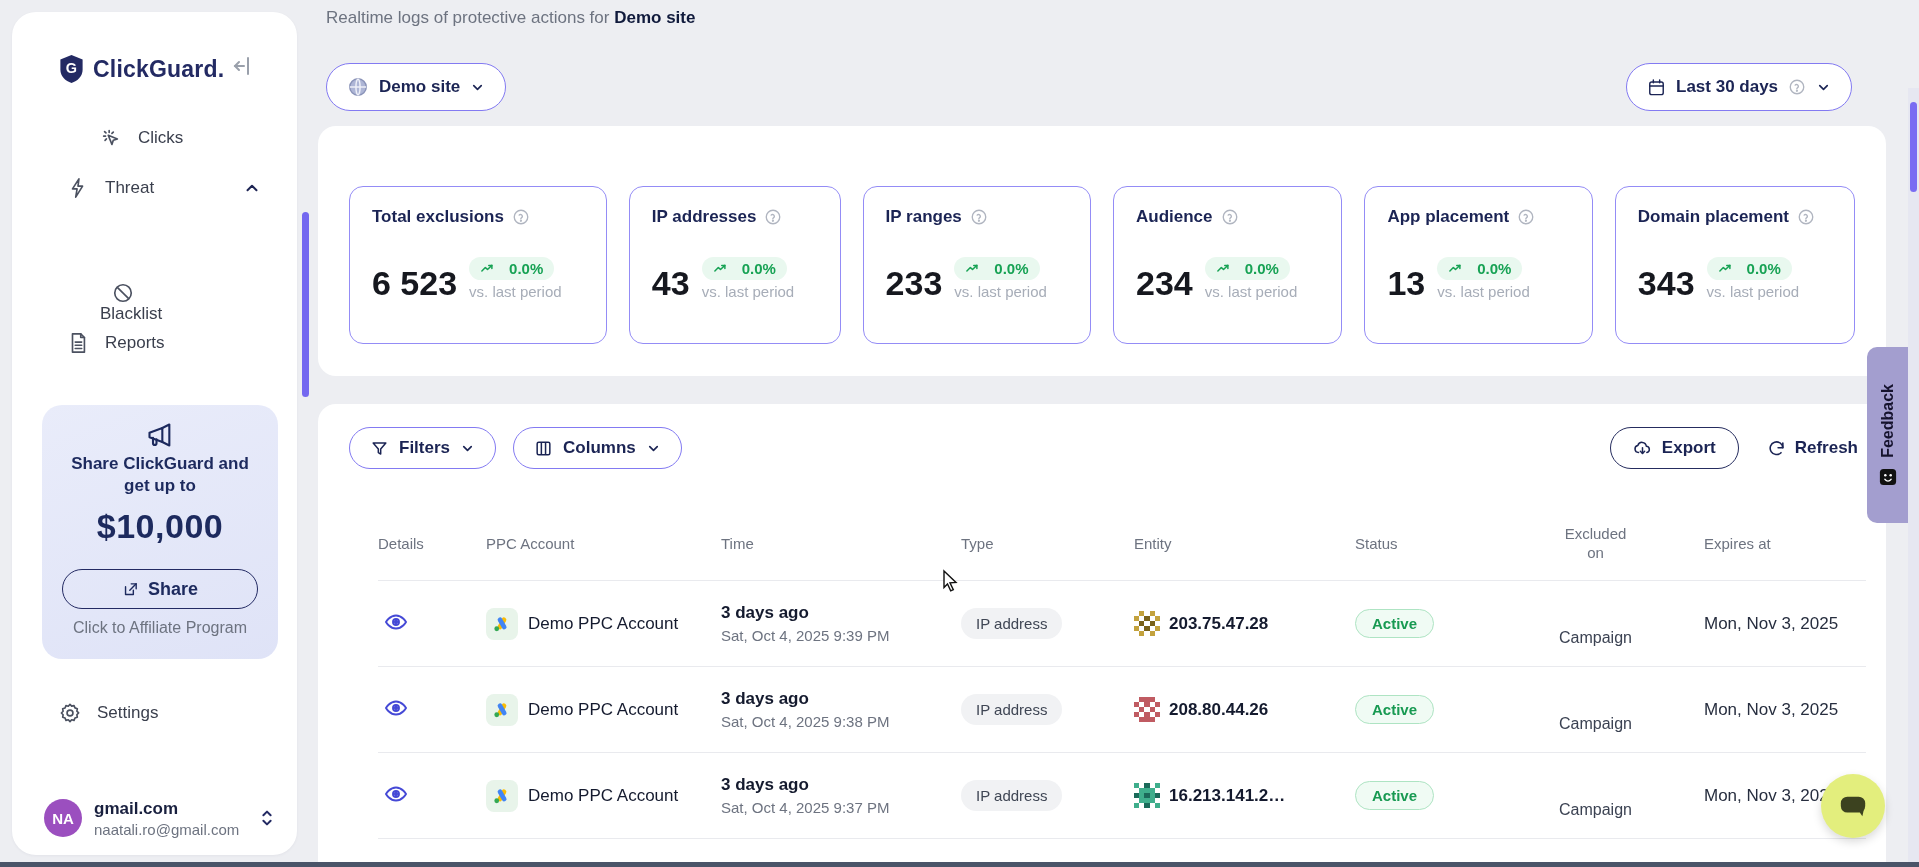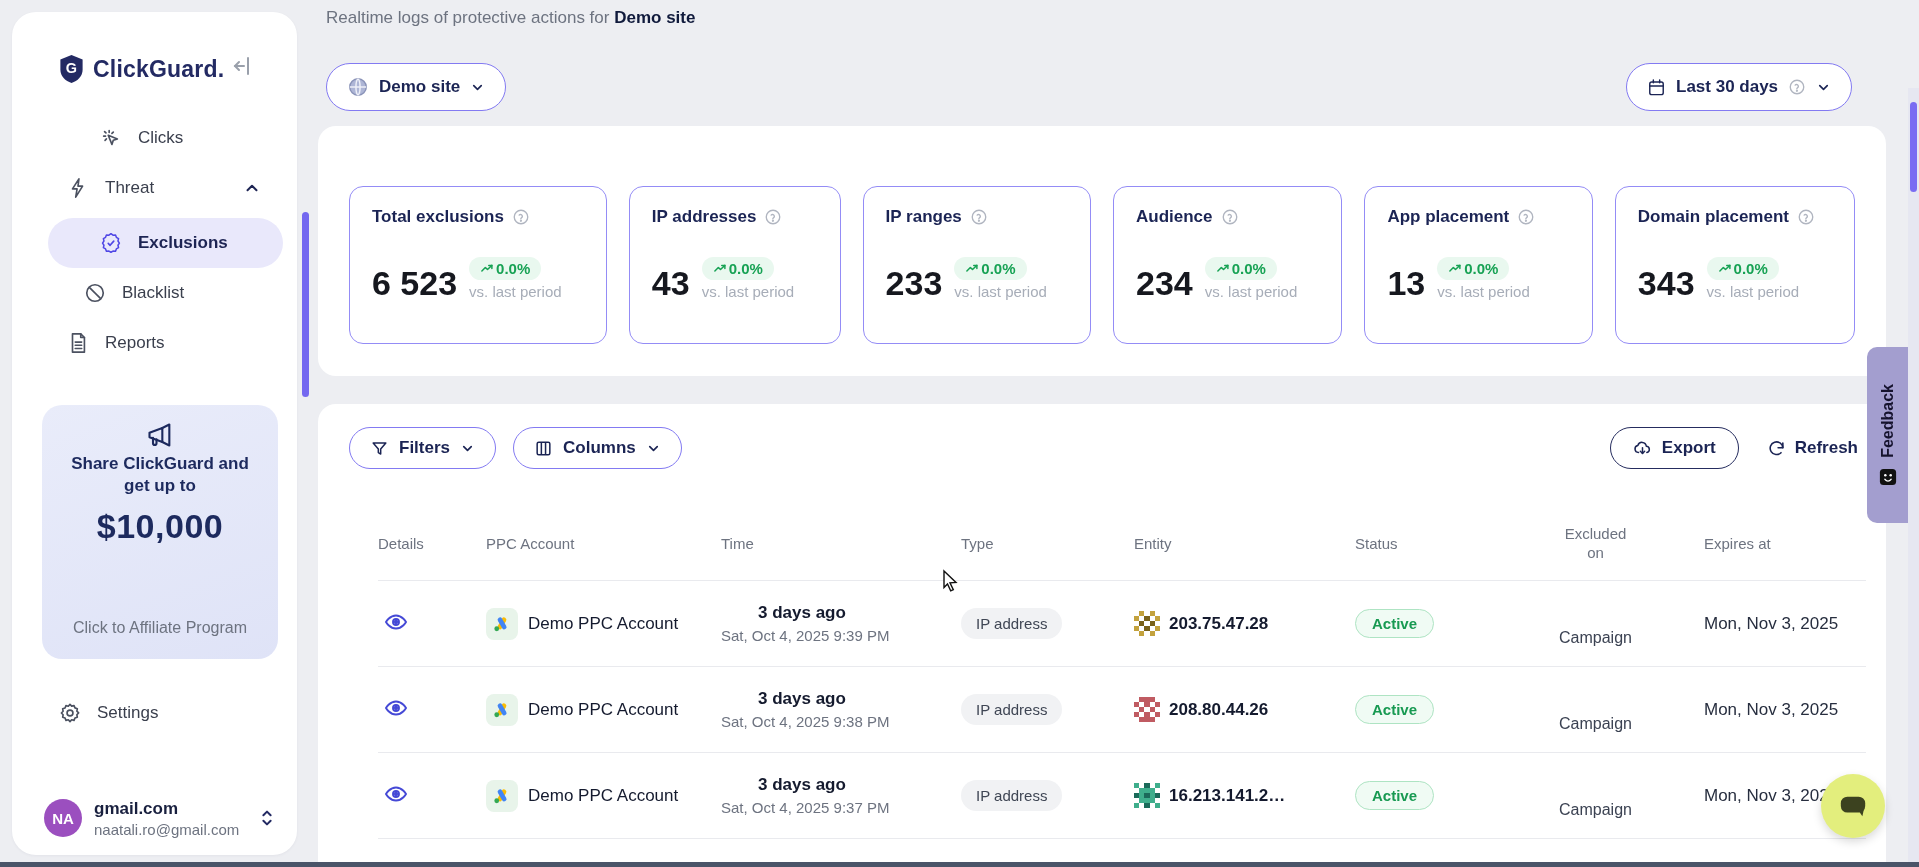--- a/index.html
+++ b/index.html
@@ -56,21 +56,21 @@
   
   .panel { position:absolute; background:#fff; border-radius:18px; }
   .stats-panel { left:318px; top:126px; width:1568px; height:250px; }
   .cards { position:absolute; left:31px; right:31px; top:60px; display:flex; gap:22px; }
   .card { height:158px; border:1.5px solid #948cf6; border-radius:14px; padding:20px 22px; background:#fff; }
   .card-title { display:flex; align-items:center; gap:8px; font-size:17px; font-weight:600; color:#1b2454; }
   .help-ic { width:18px; height:18px; color:#b0b5c0; flex:0 0 auto; }
   .card-body { display:flex; align-items:flex-end; gap:12px; margin-top:30px; }
   .card-value { font-size:34px; font-weight:700; color:#16181f; line-height:1; }
   .trend-col { display:flex; flex-direction:column; gap:3px; }
-  .trend-pill { display:inline-flex; align-items:center; gap:1px; background:#e9f8ef; color:#17a254;
+  .trend-pill { display:inline-flex; align-items:center; gap:14px; background:#e9f8ef; color:#17a254;
     font-size:15px; font-weight:600; border-radius:999px; padding:3px 11px; width:max-content; }
   .trend-pill svg { width:15px; height:15px; }
   .trend-caption { font-size:15px; color:#a7adb8; }
   .c1{width:262px;} .c2{width:215px;} .c3{width:232px;} .c4{width:233px;} .c5{width:232px;} .c6{width:244px;}
 
   
   .table-panel { left:318px; top:404px; width:1568px; height:620px; }
   .toolbar { position:absolute; left:31px; right:28px; top:23px; height:42px; display:flex; align-items:center; }
   .toolbar .pill { height:42px; font-weight:600; }
   .toolbar-right { margin-left:auto; display:flex; align-items:center; gap:28px; }
@@ -82,21 +82,21 @@
 
   .tgrid { position:absolute; left:60px; top:102px; right:20px; }
   .trow { display:grid; grid-template-columns:108px 235px 240px 173px 221px 168px 145px 198px; align-items:center; }
   .thead { height:74px; font-size:15px; color:#6d7380; }
   .thead > div { line-height:19px; }
   .th-center { text-align:center; padding:0 32px; }
   .tbody-row { height:86px; border-top:1px solid #e9eaee; }
   .eye-ic { width:24px; height:24px; color:#4549d6; margin-left:6px; cursor:pointer; }
   .acct-cell { display:flex; align-items:center; gap:10px; font-size:17px; font-weight:500; color:#141a2e; }
   .ads-chip { width:32px; height:32px; border-radius:8px; background:#e8f4ea; display:flex; align-items:center; justify-content:center; flex:0 0 auto; }
-  .time-rel { font-size:17px; font-weight:600; color:#141a2e;margin-left:37px; }
+  .time-rel { font-size:17px; font-weight:600; color:#141a2e; }
   .time-abs { font-size:15px; color:#6d7380; margin-top:4px; }
   .type-pill { display:inline-block; background:#f1f2f4; border-radius:999px; padding:7px 15px; font-size:15px; color:#3f4654; }
   .type-pill:empty { display:none; }
   .entity-cell { display:flex; align-items:center; gap:9px; font-size:17px; font-weight:600; color:#141a2e; }
   .identicon { width:26px; height:26px; display:grid; grid-template-columns:repeat(5,1fr); grid-template-rows:repeat(5,1fr); flex:0 0 auto; }
   .status-pill { display:inline-block; background:#f0fbf4; border:1px solid #aee4c3; border-radius:999px;
     padding:5px 16px; font-size:15px; font-weight:600; color:#189a52; }
   .status-pill:empty { display:none; }
   .excl-cell { text-align:center; font-size:16px; color:#3b4252;margin-top:28px; }
   .exp-cell { font-size:17px; font-weight:500; color:#272e3f; padding-left:36px; white-space:nowrap; }
@@ -148,31 +148,22 @@
   <div class="nav-item" style="left:55px; top:165px; right:36px;">
     <svg class="nav-icon" viewBox="0 0 24 24" fill="none" stroke="currentColor" stroke-width="1.8" stroke-linejoin="round">
       <path d="M13 2L6 13h5l-1.5 9L17 10h-5l1-8z"></path>
     </svg>
     <span style="font-weight:500;">Threat</span>
     <svg class="chev-up" style="margin-left:auto;" viewBox="0 0 24 24" fill="none" stroke="currentColor" stroke-width="2.6" stroke-linecap="round" stroke-linejoin="round">
       <path d="M6 15l6-6 6 6"></path>
     </svg>
   </div>
 
-  <div class="nav-active-pill">
-    <div class="nav-item" style="left:52px; top:14px; color:#1d2453; font-weight:600;">
-      <svg class="nav-icon" style="color:#4f46e5;" viewBox="0 0 24 24" fill="none" stroke="currentColor" stroke-width="1.8" stroke-linecap="round" stroke-linejoin="round">
-        <path d="M12 2l2.4 1.8 3-.3 1 2.8 2.6 1.5-.7 2.9 1.7 2.5-1.7 2.5.7 2.9-2.6 1.5-1 2.8-3-.3L12 24l-2.4-1.4-3 .3-1-2.8L3 18.6l.7-2.9L2 13.2l1.7-2.5L3 7.8l2.6-1.5 1-2.8 3 .3z" transform="scale(.92) translate(1,0)"></path>
-        <path d="M9 12.5l2 2 4-4.5"></path>
-      </svg>
-      <span>Exclusions</span>
-    </div>
-  </div>
-
-  <div class="nav-item" style="left:72px; top:270px;">
+
+  <div class="nav-item" style="left:88px; top:270px;flex-direction:column;">
     <svg class="nav-icon" viewBox="0 0 24 24" fill="none" stroke="currentColor" stroke-width="1.8">
       <circle cx="12" cy="12" r="9"></circle>
         <path d="M5.8 5.8l12.4 12.4"></path>
     </svg>
     <span>Blacklist</span>
   </div>
 
   <div class="nav-item" style="left:55px; top:320px;">
     <svg class="nav-icon" viewBox="0 0 24 24" fill="none" stroke="currentColor" stroke-width="1.8" stroke-linecap="round" stroke-linejoin="round">
       <path d="M6 2h9l4 4v16H6z"></path>
@@ -186,20 +177,28 @@
 
   <div class="promo">
     <svg class="promo-icon" viewBox="0 0 24 24" fill="none" stroke="currentColor" stroke-width="1.8" stroke-linecap="round" stroke-linejoin="round">
       <path d="M3 10v4l11 4V6L3 10z"></path>
         <path d="M14 6l6-3v18l-6-3"></path>
         <path d="M6 14.5V19a1.5 1.5 0 003 0v-3.4"></path>
     </svg>
     <div class="promo-line">Share ClickGuard and</div>
     <div class="promo-line">get up to</div>
     <div class="promo-amount">$10,000</div>
+    <button class="share-btn">
+      <svg style="width:17px;height:17px;" viewBox="0 0 24 24" fill="none" stroke="currentColor" stroke-width="2" stroke-linecap="round" stroke-linejoin="round">
+        <path d="M5 8v11h11v-6"></path>
+          <path d="M11 13L20 4"></path>
+          <path d="M13 4h7v7"></path>
+      </svg>
+      <span>Share</span>
+    </button>
     <div class="promo-caption">Click to Affiliate Program</div>
   </div>
 
   <div class="nav-item settings-row">
     <svg class="nav-icon" viewBox="0 0 24 24" fill="none" stroke="currentColor" stroke-width="1.8" stroke-linecap="round" stroke-linejoin="round">
       <circle cx="12" cy="12" r="3.2"></circle>
       <path d="M12 2.5l1.8 2 2.6-.6 1 2.5 2.6.9-.5 2.7 1.9 1.9-1.9 2 .5 2.7-2.6.9-1 2.5-2.6-.6-1.8 2-1.8-2-2.6.6-1-2.5-2.6-.9.5-2.7L2.6 12l1.9-1.9-.5-2.7 2.6-.9 1-2.5 2.6.6z"></path>
     </svg>
     <span>Settings</span>
   </div>

